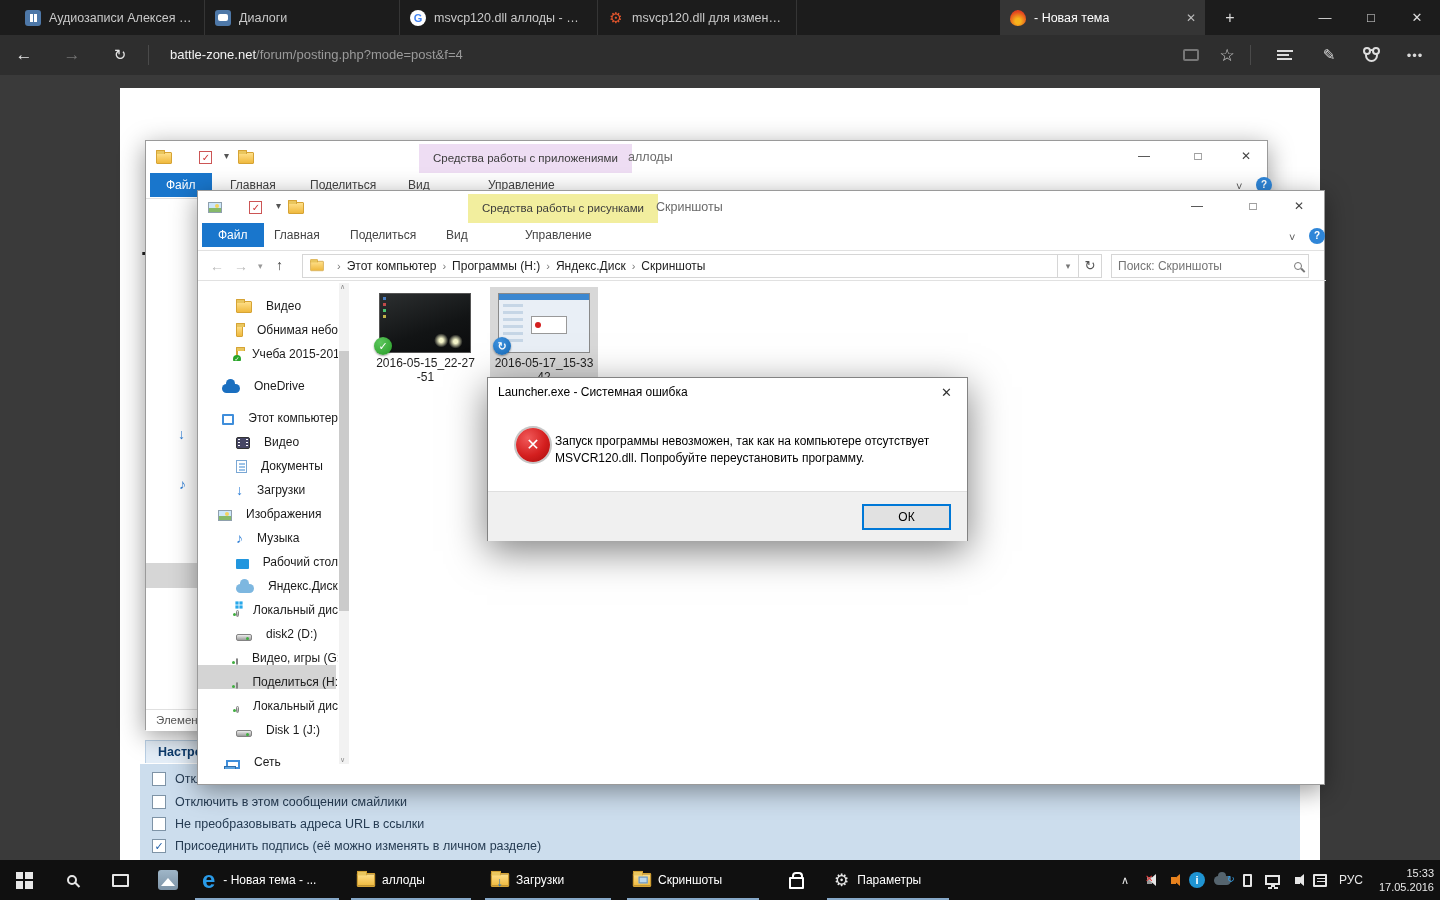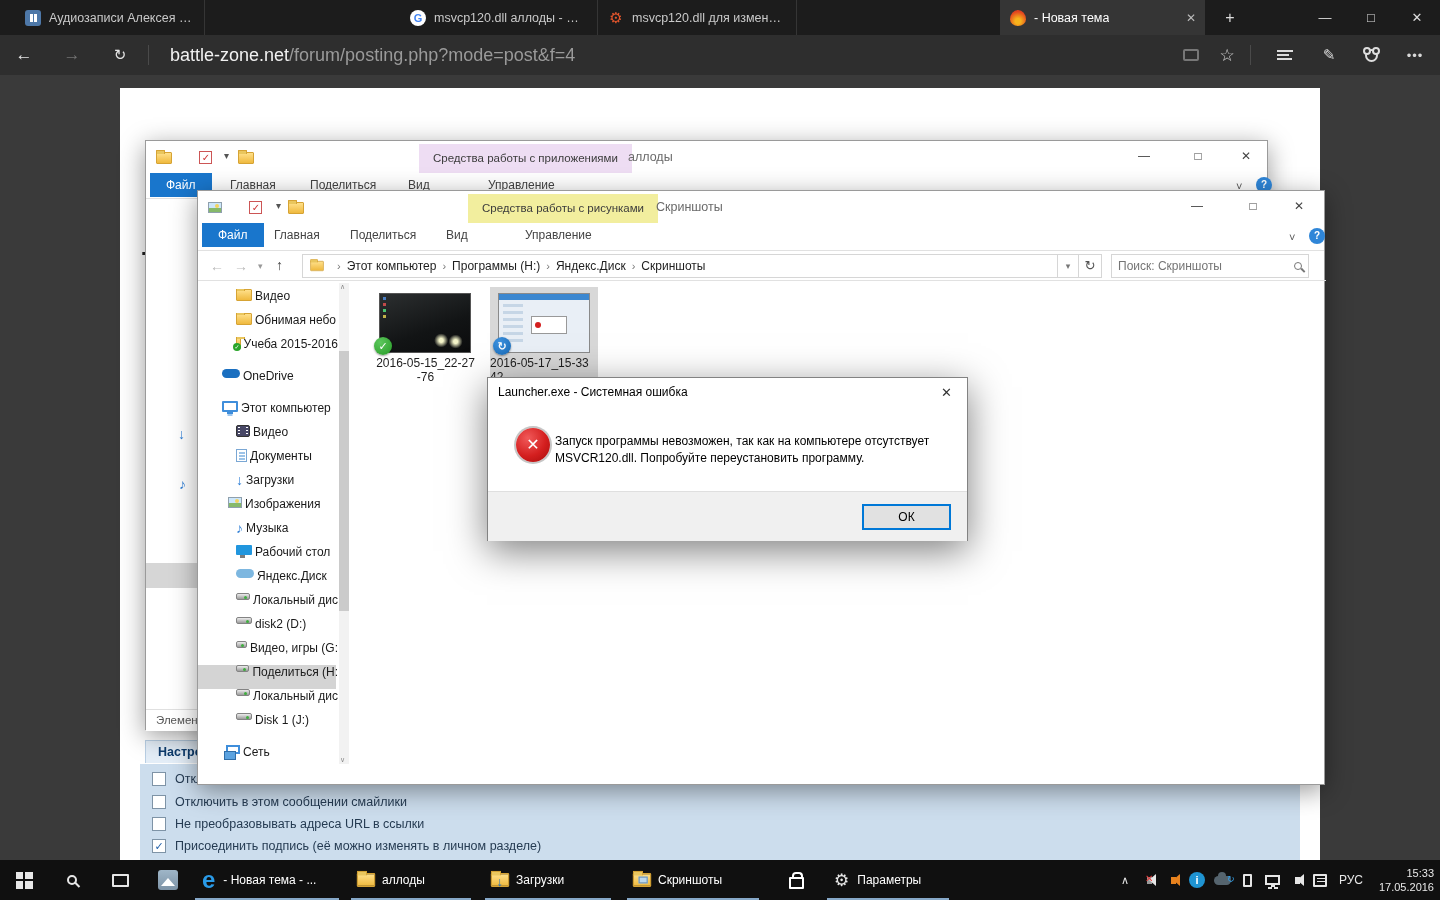--- a/index.html
+++ b/index.html
@@ -21,21 +21,21 @@
   .fav-msg::before{content:"";position:absolute;left:3px;top:4px;width:10px;height:7px;background:#fff;border-radius:2px}
   .fav-g{background:#fff;border-radius:50%;color:#4285f4;font-weight:bold;font-size:11px;text-align:center;line-height:16px}
   .fav-gear{color:#e2552c;font-size:15px;line-height:16px;text-align:center}
   .fav-page{border:1.5px solid #bbb;border-radius:2px}
   .fav-page::before{content:"";position:absolute;left:2px;top:3px;width:9px;height:1.5px;background:#bbb;box-shadow:0 3px 0 #bbb,0 6px 0 #bbb}
   .fav-flame{background:radial-gradient(circle at 50% 70%,#f6b31c 20%,#e2431f 70%);border-radius:50% 50% 50% 50%/58% 58% 42% 42%}
   .tabclose{position:absolute;right:8px;font-size:12px;color:#bbb}
   .wbtn{position:absolute;top:0;width:46px;height:35px;display:flex;align-items:center;justify-content:center;color:#ddd;font-size:13px}
   #addrbar{left:0;top:35px;width:1440px;height:40px;background:#2e2e2e;color:#c9c9c9}
   .navg{position:absolute;top:0;width:40px;height:40px;display:flex;align-items:center;justify-content:center;font-size:17px;color:#e4e4e4}
-  .url{position:absolute;left:170px;top:0;height:40px;line-height:40px;font-size:18px}
+  .url{position:absolute;left:170px;top:0;height:40px;line-height:40px;font-size:13px}
   .host{color:#f1f1f1}.path{color:#9a9a9a}
   .tbi{position:absolute;top:0;width:38px;height:40px;display:flex;align-items:center;justify-content:center;color:#d8d8d8}
   .bk{width:16px;height:12px;border:2px solid #777;border-radius:2px}
   .shr{width:13px;height:13px;border:2px solid #ddd;border-radius:50%;position:relative}
   .shr::before{content:"";position:absolute;width:4px;height:4px;background:#2e2e2e;border:2px solid #ddd;border-radius:50%;left:-4px;top:-4px}
   .shr::after{content:"";position:absolute;width:4px;height:4px;background:#2e2e2e;border:2px solid #ddd;border-radius:50%;right:-4px;top:-4px}
 
   
   #page{left:120px;top:88px;width:1200px;height:772px;background:#fff}
   #banner{position:absolute;left:20px;top:14px;width:1152px;height:74px;border-radius:4px;background:linear-gradient(#2b96d4,#1272b0)}
@@ -78,21 +78,21 @@
   .ic-doc{width:11px;height:13px;background:#fff;border:1px solid #7aa7d4}
   .ic-doc::before{content:"";position:absolute;left:1.5px;top:2px;width:6px;height:1.5px;background:#9cc3e8;box-shadow:0 3px 0 #9cc3e8,0 6px 0 #9cc3e8}
   .ic-pic{width:14px;height:11px;border:1px solid #8fa0ad;background:linear-gradient(#cde7fb 55%,#86b96a 55%)}
   .ic-pic::before{content:"";position:absolute;right:2px;top:1px;width:4px;height:4px;background:#f4d35e;border-radius:50%}
   .ic-glyph{font-size:14px;color:#2f7fd6;font-weight:bold;line-height:14px}
   .ic-net{width:14px;height:9px;border:2px solid #3f8edb}
   .ic-net::after{content:"";position:absolute;left:-4px;top:4px;width:10px;height:7px;background:#5aa2e0;border:1px solid #2f6da8}
   .badge{position:absolute;width:18px;height:18px;border-radius:50%;color:#fff;text-align:center;line-height:18px;font-size:11px;font-weight:bold;box-shadow:0 1px 2px rgba(0,0,0,.4)}
   .b-green{background:radial-gradient(circle at 35% 30%,#5cc75c,#259a25)}
   .b-blue{background:radial-gradient(circle at 35% 30%,#3f93e0,#1668b4)}
-  .srow{position:absolute;left:0;height:24px;display:flex;align-items:flex-start;gap:3px;font-size:12px;color:#1a1a1a;width:140px;white-space:nowrap;overflow:hidden}
+  .srow{position:absolute;left:0;height:24px;display:flex;align-items:flex-end;gap:14px;font-size:12px;color:#1a1a1a;width:140px;white-space:nowrap;overflow:hidden}
   .boxed{border:1px solid #d6d6d6;background:#fff;position:absolute}
   .crumbsep{color:#777;margin:0 6px;font-size:11px}
   .crumb{color:#1e1e1e}
   .sbar-track{position:absolute;background:#f2f2f2;color:#8a8a8a}
   .sbar-thumb{position:absolute;left:0;width:100%;background:#cbcbcb}
   .statusbar{position:absolute;left:0;width:100%;border-top:1px solid #e0e0e0;background:#fff;color:#555;font-size:11.5px}
 
   
   #dlg{left:487px;top:377px;width:481px;height:164px;background:#fff;border:1px solid #828282;box-shadow:0 10px 36px rgba(0,0,0,.5);z-index:40}
   #dlg .dtitle{position:absolute;left:10px;top:7px;font-size:12px;color:#000}
@@ -140,20 +140,24 @@
 </head>
 <body>
 
 <div id="screen">
 
   <div class="a" id="tabbar">
     <div class="etab" style="left:15px;width:190px">
       <span class="fav fav-pause"></span>
       <span class="nowrap">Аудиозаписи Алексея Ярц</span>
     </div>
+    <div class="etab" style="left:205px;width:195px">
+      <span class="fav fav-msg"></span>
+      <span class="nowrap">Диалоги</span>
+    </div>
     <div class="etab" style="left:400px;width:198px">
       <span class="fav fav-g">G</span>
       <span class="nowrap">msvcp120.dll аллоды - Пои</span>
     </div>
     <div class="etab" style="left:598px;width:199px">
       <span class="fav fav-gear">⚙</span>
       <span class="nowrap">msvcp120.dll для изменять</span>
     </div>
     <div class="etab active" style="left:1000px;width:205px">
       <span class="fav fav-flame"></span>
@@ -338,21 +342,21 @@
         <span>Видео</span>
       </div>
     <div class="srow" style="top:258px;padding-left:38px">
         <span class="ic ic-doc"></span>
         <span>Документы</span>
       </div>
     <div class="srow" style="top:282px;padding-left:38px">
         <span class="ic-glyph">↓</span>
         <span>Загрузки</span>
       </div>
-    <div class="srow" style="top:306px;padding-left:30px">
+    <div class="srow" style="top:306px;padding-left:20px">
         <span class="ic ic-pic"></span>
         <span>Изображения</span>
       </div>
     <div class="srow" style="top:330px;padding-left:38px">
         <span class="ic-glyph">♪</span>
         <span>Музыка</span>
       </div>
     <div class="srow" style="top:354px;padding-left:38px">
         <span class="ic ic-desktop"></span>
         <span>Рабочий стол</span>
@@ -397,31 +401,31 @@
       <span style="position:absolute;bottom:0;left:1px;font-size:7px">∨</span>
     </div>
 
     
     <div class="a" style="left:181px;top:102px;width:92px;height:60px;border:1px solid #555;background:radial-gradient(circle at 68% 80%,rgba(255,255,210,.95) 0 2px,rgba(255,255,210,0) 7px),radial-gradient(circle at 84% 82%,rgba(255,255,210,.95) 0 2px,rgba(255,255,210,0) 7px),linear-gradient(160deg,#2c2f30,#121415 60%,#0b0c0d)">
       <i style="position:absolute;left:3px;top:3px;width:3px;height:3px;background:#4a7ec2;box-shadow:0 6px 0 #c24a4a,0 12px 0 #4ac26e,0 18px 0 #c2b24a;font-style:normal"></i>
     </div>
     <span class="badge b-green" style="left:176px;top:146px">✓</span>
     <div class="a" style="left:150px;top:165px;width:155px;text-align:center;color:#1e1e1e;line-height:14px">
       <div>2016-05-15_22-27</div>
-      <div>-76</div>
+      <div>-51</div>
     </div>
 
     <div class="a" style="left:292px;top:96px;width:108px;height:100px;background:#d8d8d8"></div>
     <div class="a" style="left:300px;top:102px;width:92px;height:60px;border:1px solid #8a8a8a;background:linear-gradient(#3b87d0 0 6px,#e9eff6 6px)">
       <i style="position:absolute;left:4px;top:10px;width:20px;height:40px;background:repeating-linear-gradient(#c6d6e6 0 3px,#e9eff6 3px 7px);font-style:normal"></i>
       <i style="position:absolute;left:32px;top:22px;width:36px;height:18px;background:#fff;border:1px solid #999;font-style:normal"></i>
       <i style="position:absolute;left:36px;top:28px;width:6px;height:6px;border-radius:50%;background:#d41f1f;font-style:normal"></i>
     </div>
     <span class="badge b-blue" style="left:295px;top:146px">↻</span>
-    <div class="a" style="left:292px;top:165px;width:108px;color:#1e1e1e;line-height:14px">
+    <div class="a" style="left:292px;top:165px;width:108px;text-align:center;color:#1e1e1e;line-height:14px">
       <div>2016-05-17_15-33</div>
       <div>42</div>
     </div>
 
     
   </div>
 
   <div class="a" id="dlg">
     <div class="dtitle">Launcher.exe - Системная ошибка</div>
     <div class="dclose">✕</div>

